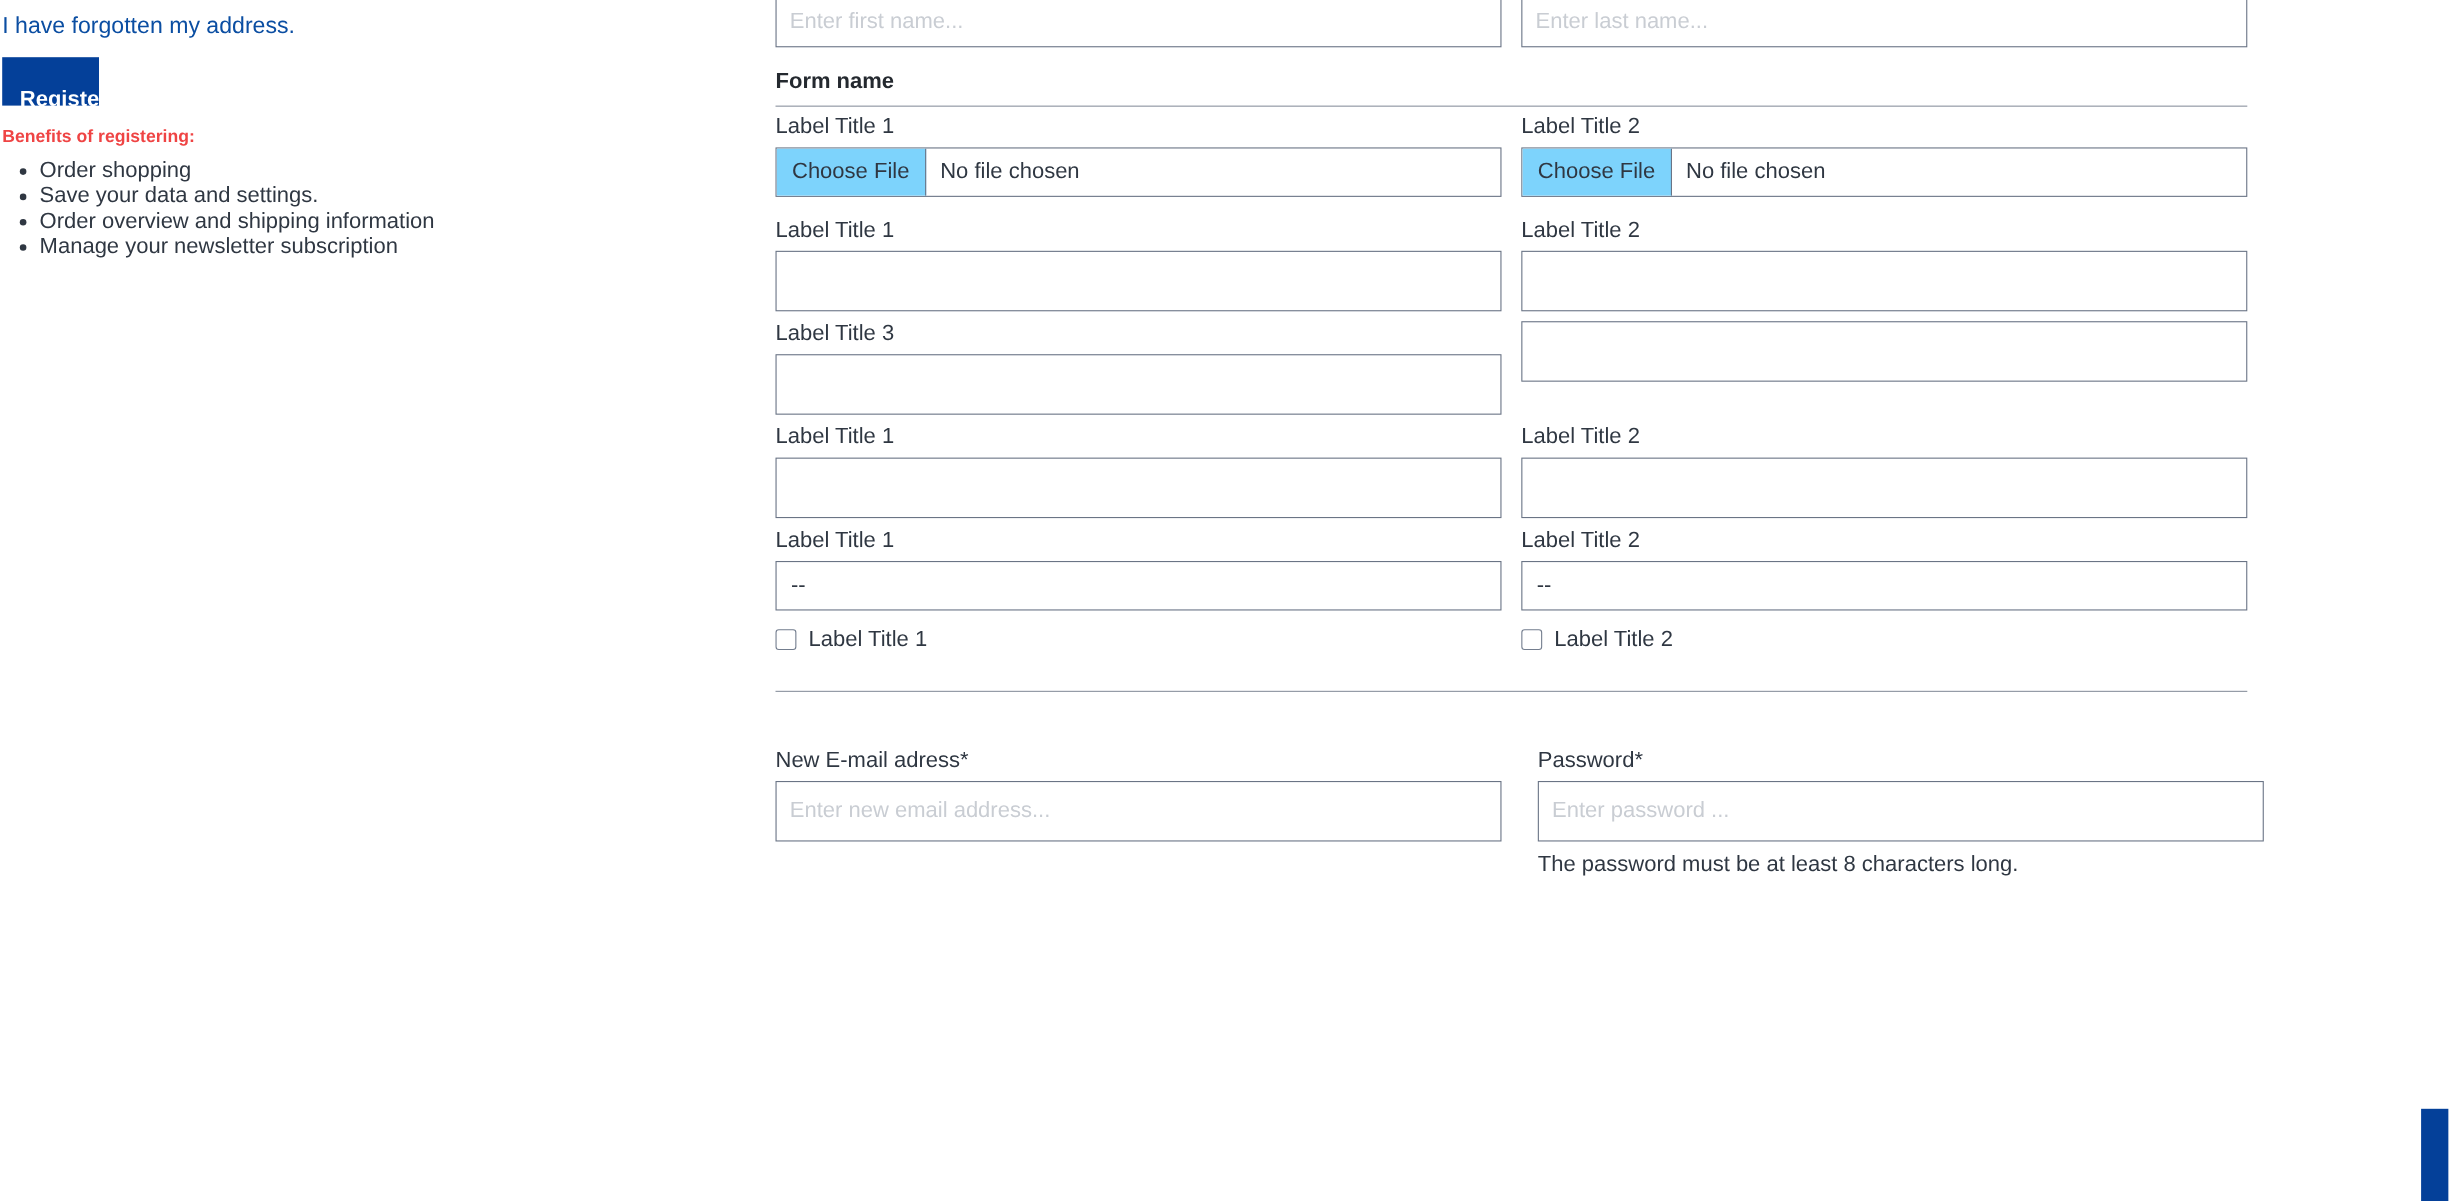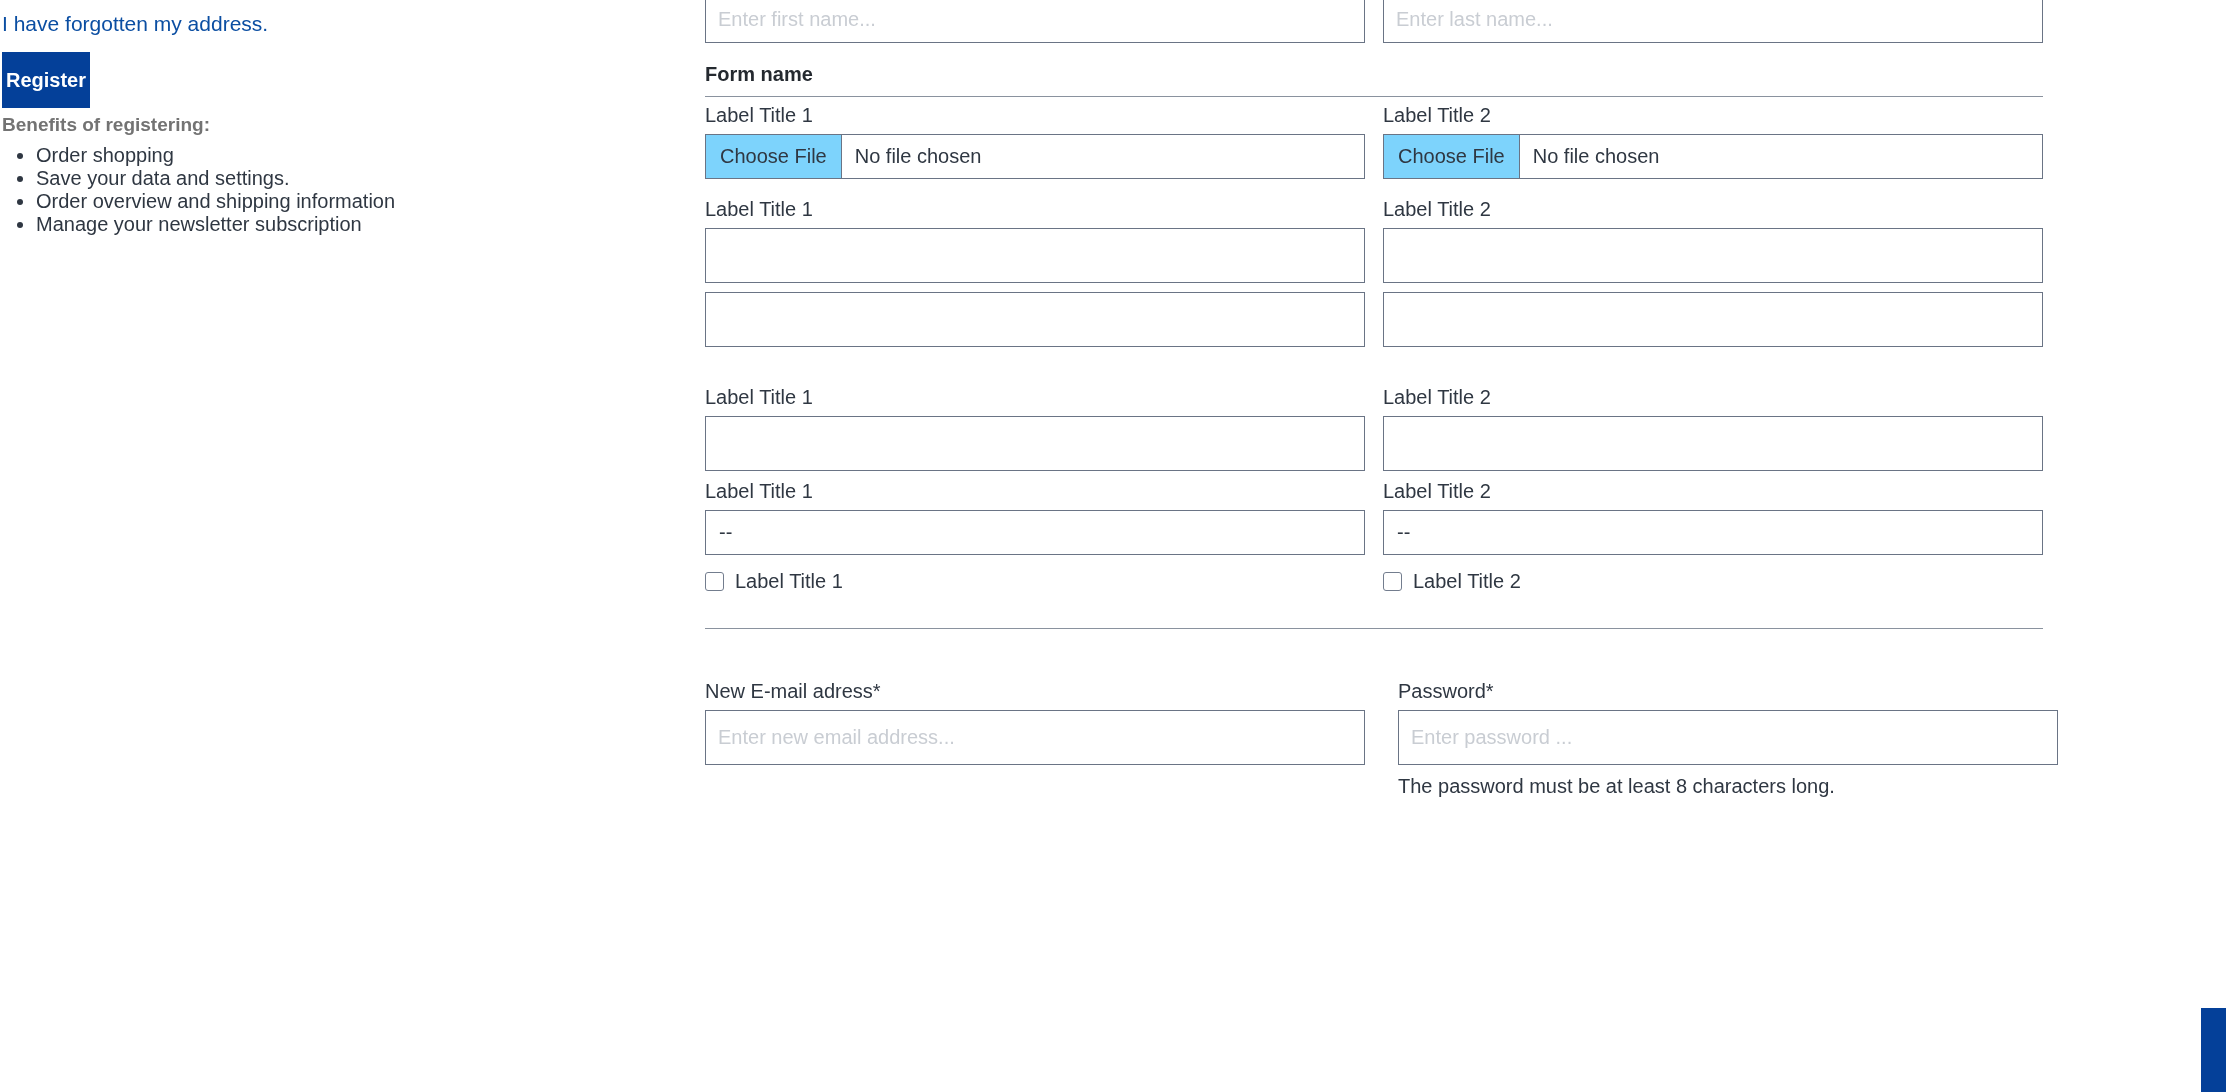--- a/index.html
+++ b/index.html
@@ -33,40 +33,40 @@
     color: #0b4ea2;
     text-decoration: none;
     white-space: nowrap;
     cursor: pointer;
   }
   #register-button {
     position: absolute;
     left: 2px;
     top: 52px;
     width: 88px;
-    height: 56px;
+    height: 44px;
     background: #044099;
     border: none;
     color: #ffffff;
     font-family: "Liberation Sans", sans-serif;
     font-size: 20px;
     font-weight: bold;
     line-height: 45px;
     text-align: center;
-    padding: 0;
+    padding: 16px;
     cursor: pointer;
   }
   #benefits-heading {
     position: absolute;
     left: 2px;
     top: 112px;
-    font-size: 19px;
+    font-size: 16px;
     font-weight: bold;
     line-height: 25px;
-    color: #737373;
+    color: #ef4444;
     white-space: nowrap;
   }
   #benefits-list {
     position: absolute;
     left: 2px;
     top: 144px;
     margin: 0;
     padding-left: 34px;
     list-style-type: disc;
   }
@@ -317,20 +317,21 @@
       <input class="text-input" type="text" placeholder="" style="">
     </div>
     <div class="field">
       <span class="field-label">Label Title 2</span>
       <input class="text-input" type="text" placeholder="" style="">
     </div>
   </div>
 
   <div id="row-b" class="form-grid">
     <div class="field">
+      <span class="field-label">Label Title 3</span>
       <input class="text-input" type="text" placeholder="" style="">
     </div>
     <div class="field">
       <input class="text-input" type="text" placeholder="" style="">
     </div>
   </div>
 
   <div id="row-c" class="form-grid">
     <div class="field">
       <span class="field-label">Label Title 1</span>

